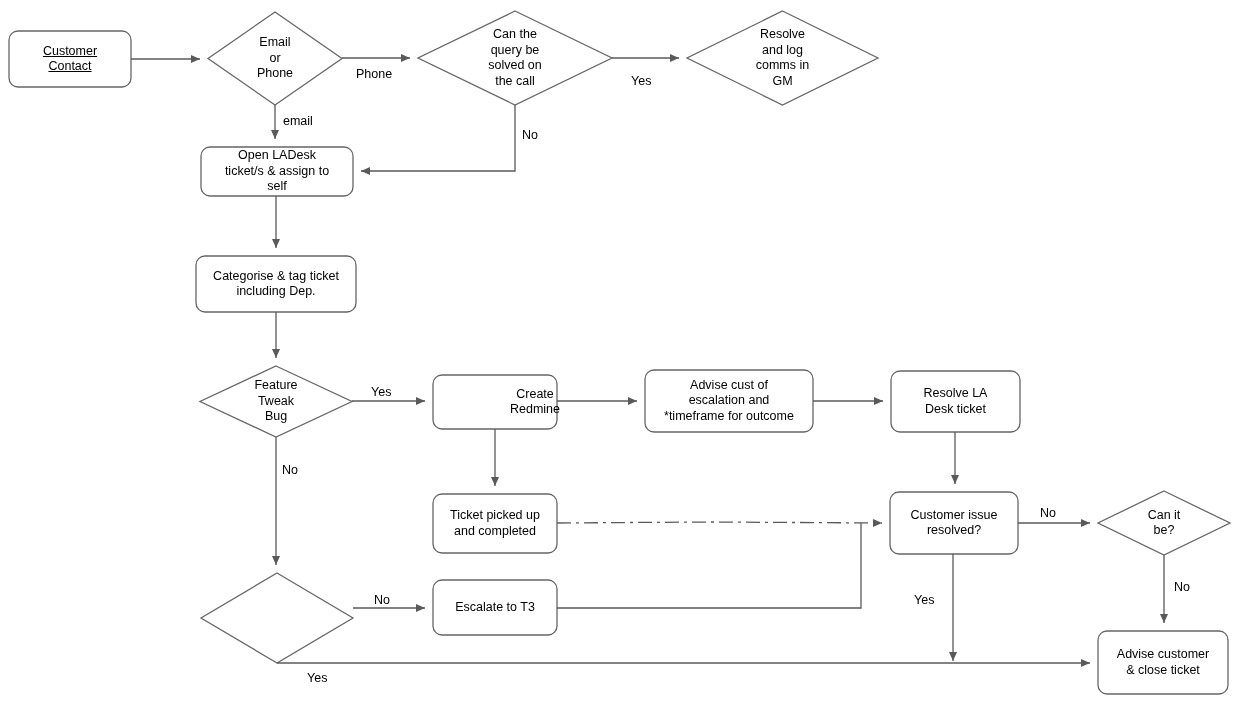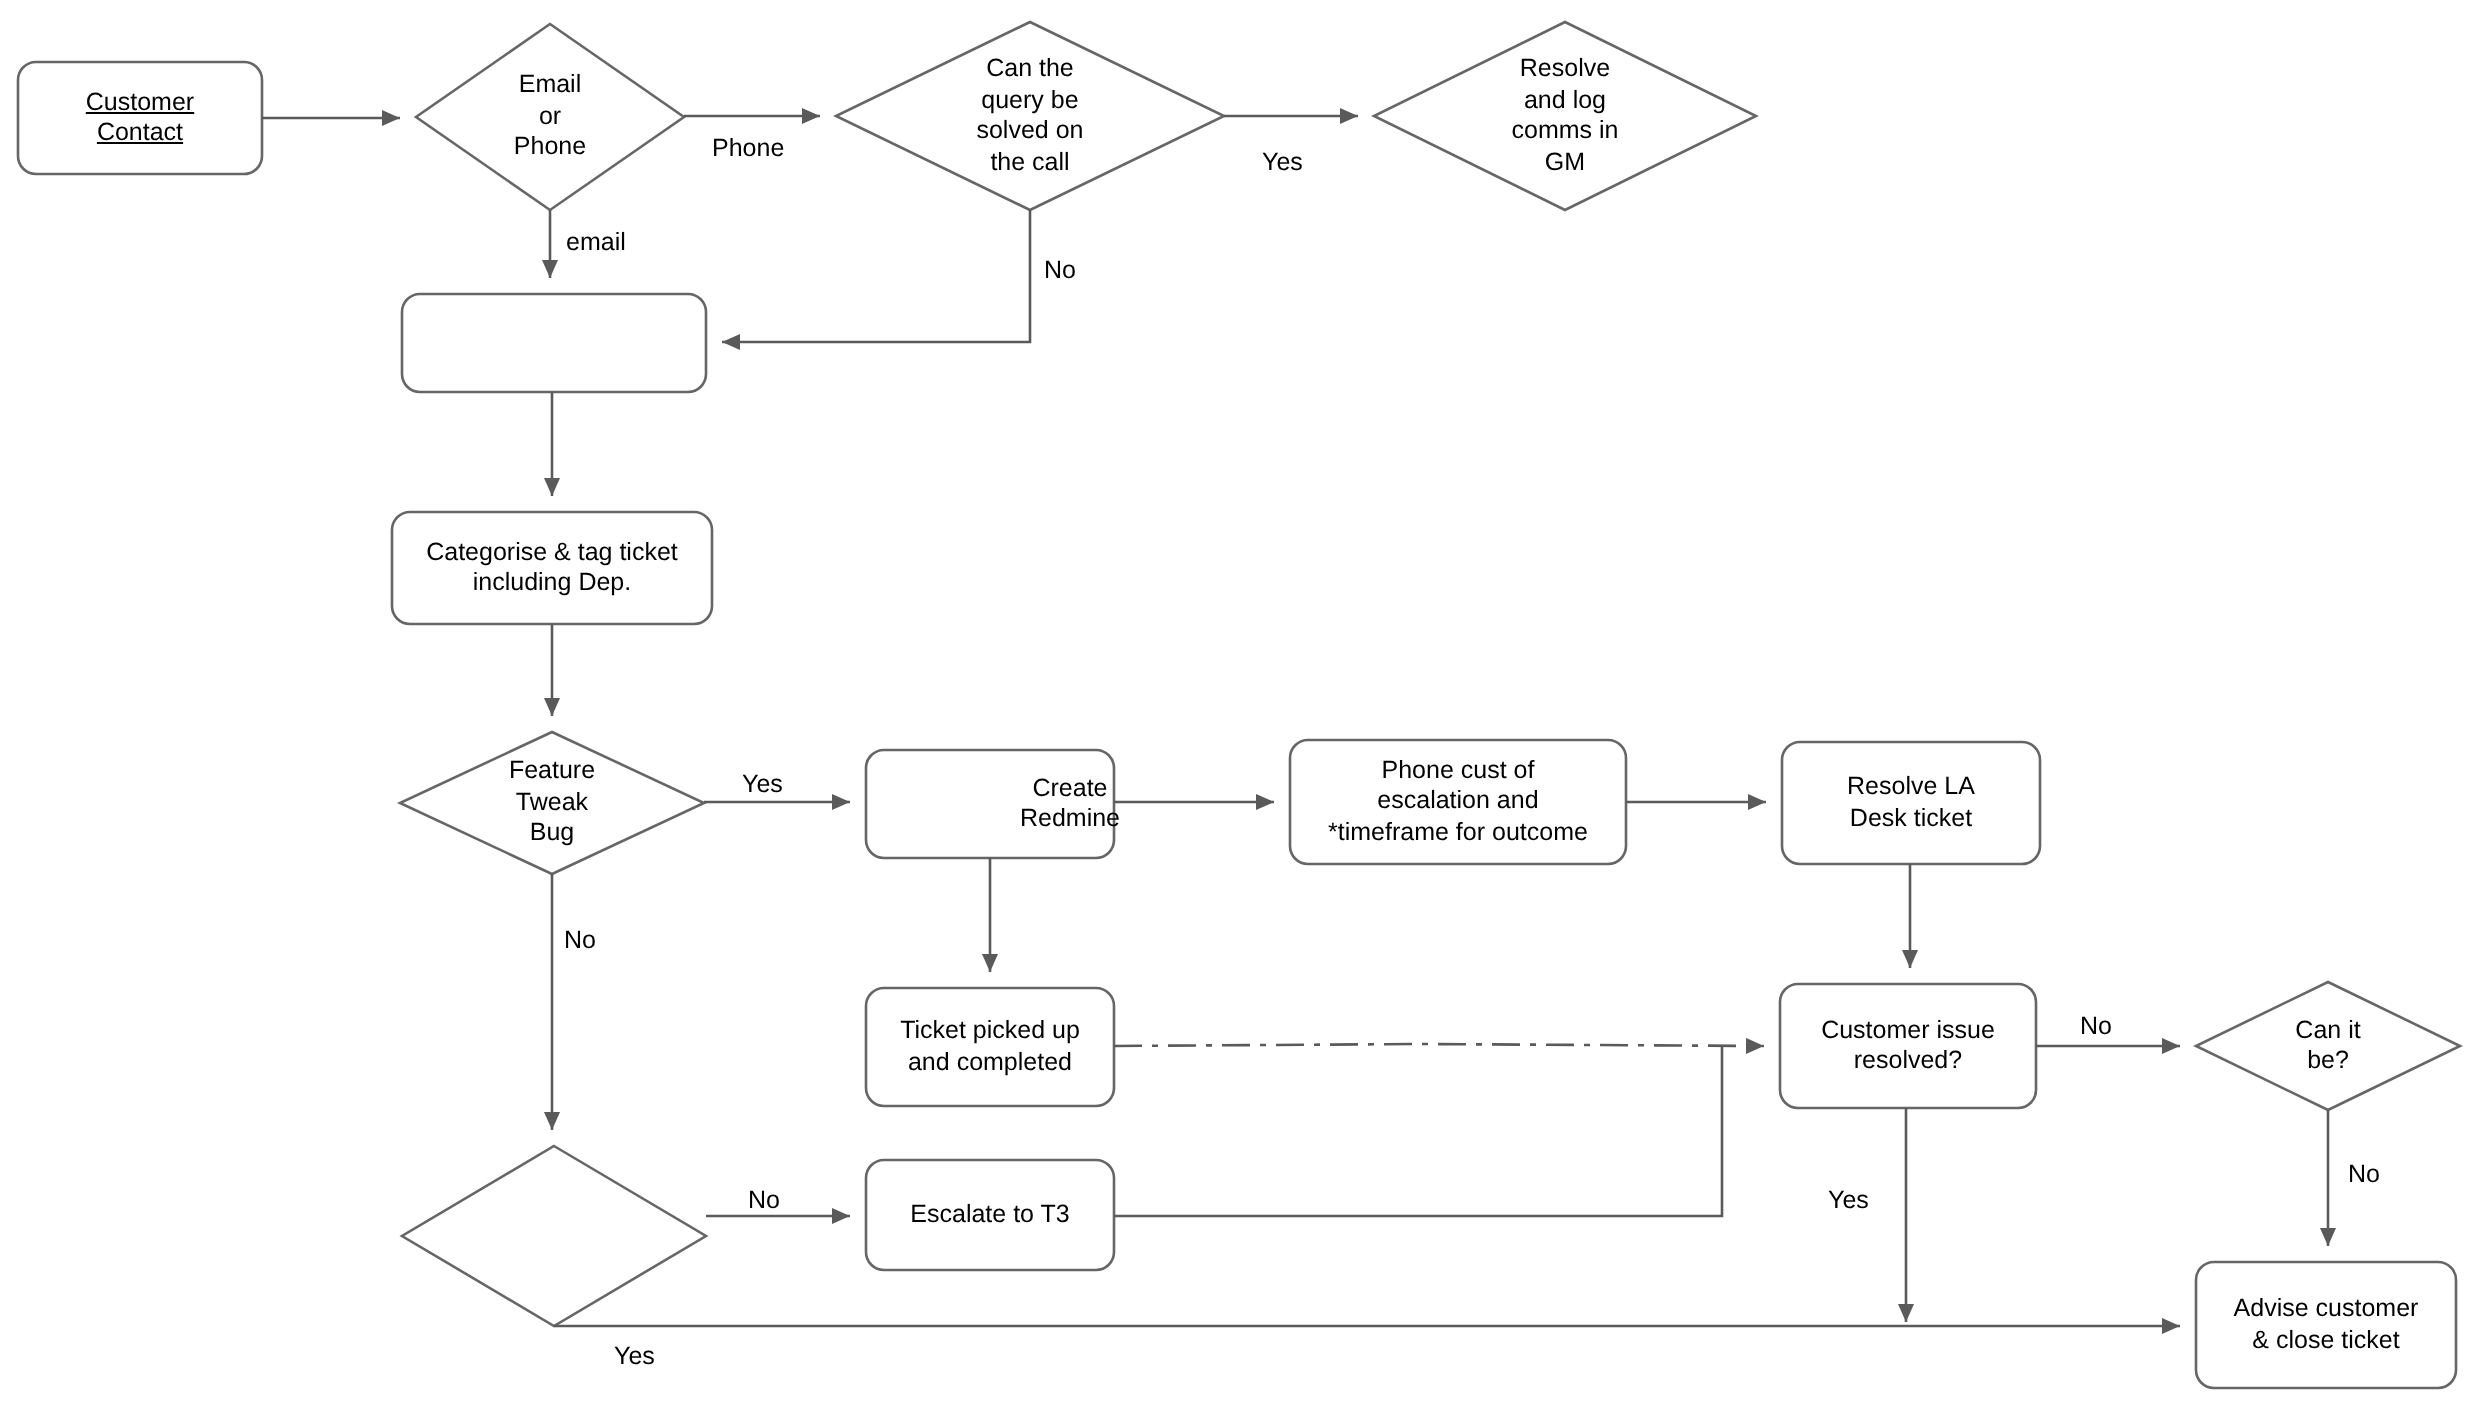--- a/index.html
+++ b/index.html
@@ -106,28 +106,31 @@
 or
 Phone</div>
   <div class="node-label" style="left:418px;top:11px;width:194px;height:94px;">Can the
 query  be
 solved on
 the call</div>
   <div class="node-label" style="left:687px;top:11px;width:191px;height:94px;">Resolve
 and log
 comms in
 GM</div>
+  <div class="node-label" style="left:201px;top:147px;width:152px;height:49px;">Open LADesk
+ticket/s &amp; assign to
+self</div>
   <div class="node-label" style="left:196px;top:256px;width:160px;height:56px;">Categorise &amp; tag ticket
 including Dep.</div>
   <div class="node-label" style="left:200px;top:366px;width:152px;height:71px;">Feature
 Tweak
 Bug</div>
   <div class="node-label" style="left:433px;top:375px;width:124px;height:54px;padding-left:40px;">Create
 Redmine</div>
-  <div class="node-label" style="left:645px;top:370px;width:168px;height:62px;">Phone cust of
+  <div class="node-label" style="left:645px;top:370px;width:168px;height:62px;">Advise cust of
 escalation and
 *timeframe for outcome</div>
   <div class="node-label" style="left:891px;top:371px;width:129px;height:61px;">Resolve LA
 Desk ticket</div>
   <div class="node-label" style="left:433px;top:494px;width:124px;height:59px;">Ticket picked up
 and completed</div>
   <div class="node-label" style="left:890px;top:492px;width:128px;height:62px;">Customer issue
 resolved?</div>
   <div class="node-label" style="left:1098px;top:491px;width:132px;height:64px;">Can it
 be?</div>

